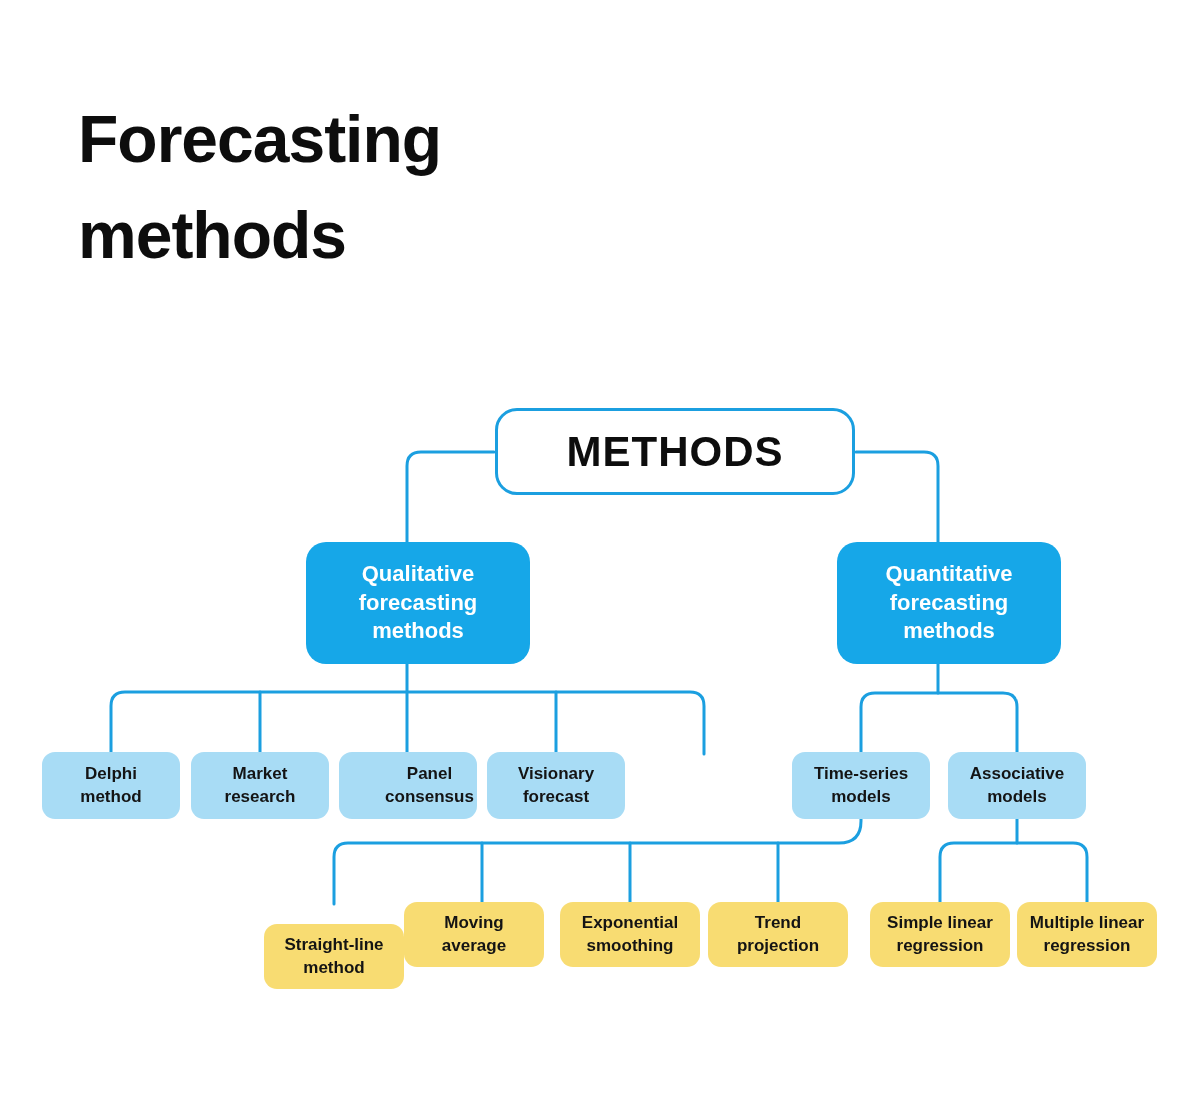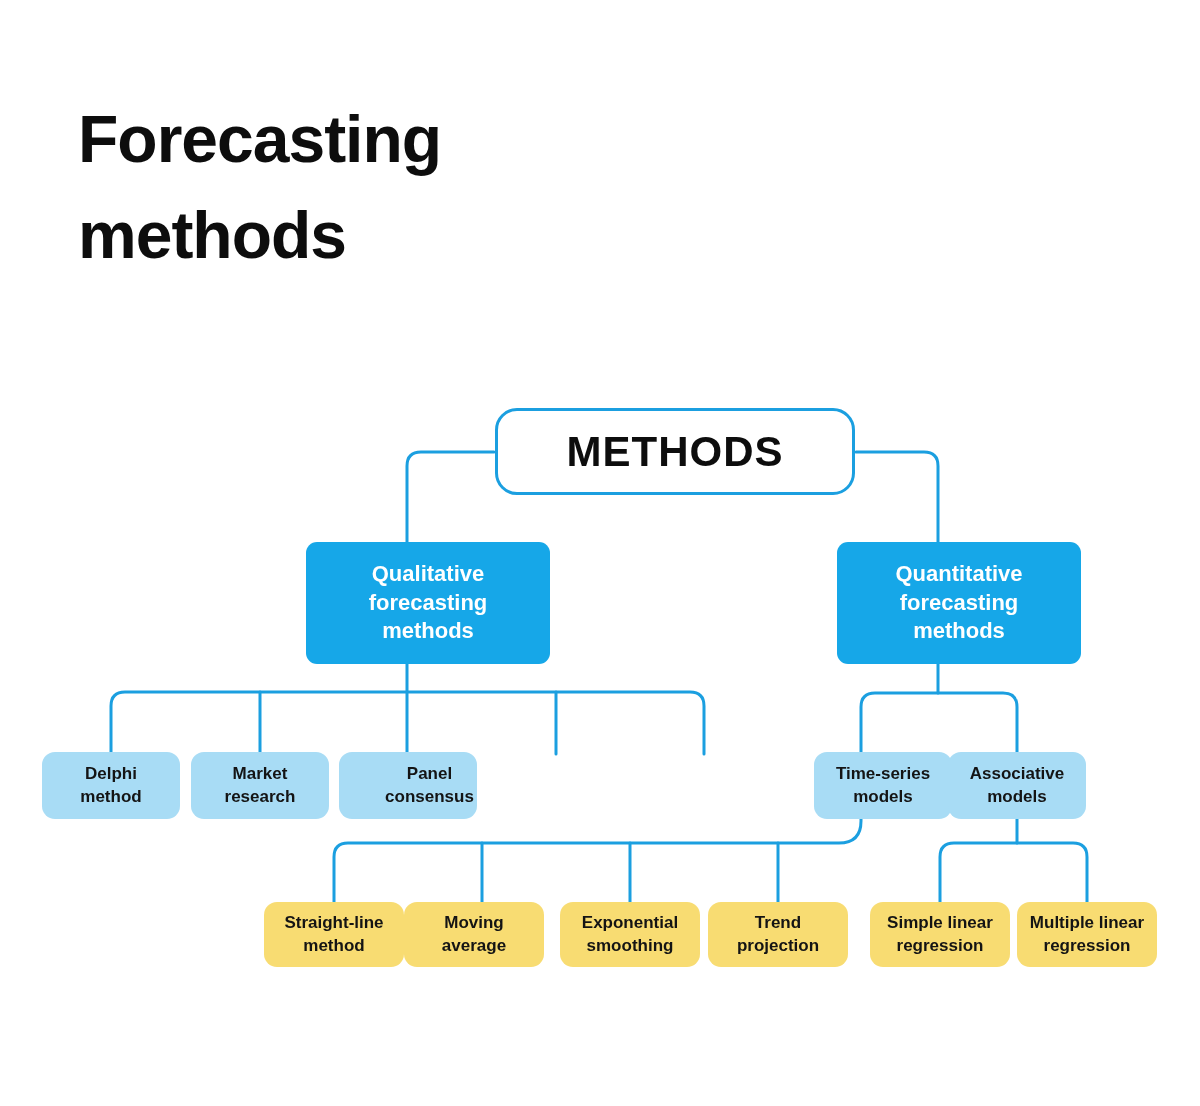--- a/index.html
+++ b/index.html
@@ -33,21 +33,21 @@
   .node{
     position:absolute;display:flex;align-items:center;justify-content:center;
     text-align:center;white-space:pre-line;z-index:2;
   }
   .node-root{
     left:495px;top:408px;width:360px;height:87px;
     background:#ffffff;border:3px solid var(--connector);border-radius:22px;
     font-size:42px;font-weight:800;letter-spacing:1px;color:#0d0d0d;
   }
   .node-branch{
-    top:542px;width:244px;height:122px;border-radius:11px;
+    top:542px;width:224px;height:122px;border-radius:20px;
     background:var(--node-blue);color:#ffffff;
     font-size:22px;font-weight:700;line-height:1.3;
   }
   .node-leaf{
     top:752px;width:138px;height:67px;border-radius:13px;
     background:var(--node-light-blue);color:var(--ink);
     font-size:17px;font-weight:700;line-height:1.32;
   }
   .node-sub{
     top:902px;width:140px;height:65px;border-radius:13px;
@@ -89,26 +89,28 @@
   <div class="node node-branch" style="left:837px;">Quantitative
 forecasting
 methods</div>
 
   <div class="node node-leaf" style="left:42px;text-align:center;">Delphi
 method</div>
   <div class="node node-leaf" style="left:191px;">Market
 research</div>
   <div class="node node-leaf" style="left:339px;padding-left:43px;">Panel
 consensus</div>
-  <div class="node node-leaf" style="left:792px;margin-left:22px;">Time-series
+  <div class="node node-leaf" style="left:487px;">Visionary
+forecast</div>
+  <div class="node node-leaf" style="left:792px;">Time-series
 models</div>
   <div class="node node-leaf" style="left:948px;">Associative
 models</div>
 
-  <div class="node node-sub" style="left:264px;">Straight-line
+  <div class="node node-sub" style="left:264px;margin-top:22px;">Straight-line
 method</div>
   <div class="node node-sub" style="left:404px;">Moving
 average</div>
   <div class="node node-sub" style="left:560px;">Exponential
 smoothing</div>
   <div class="node node-sub" style="left:708px;">Trend
 projection</div>
   <div class="node node-sub" style="left:870px;">Simple linear
 regression</div>
   <div class="node node-sub" style="left:1017px;">Multiple linear

